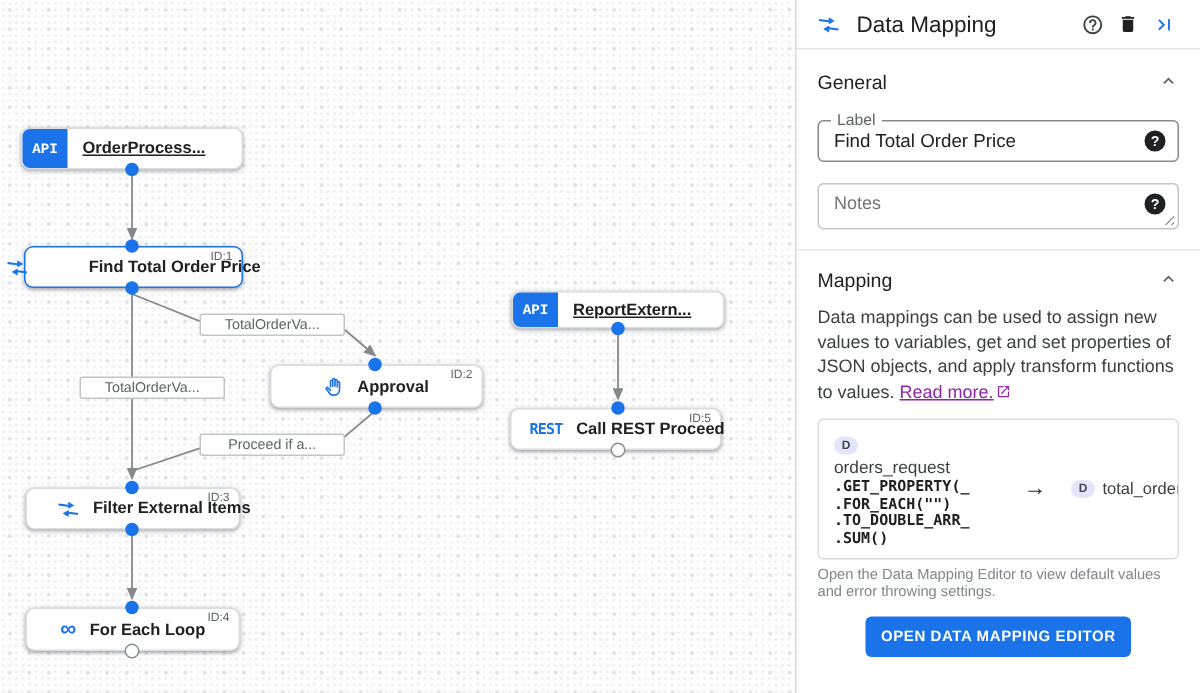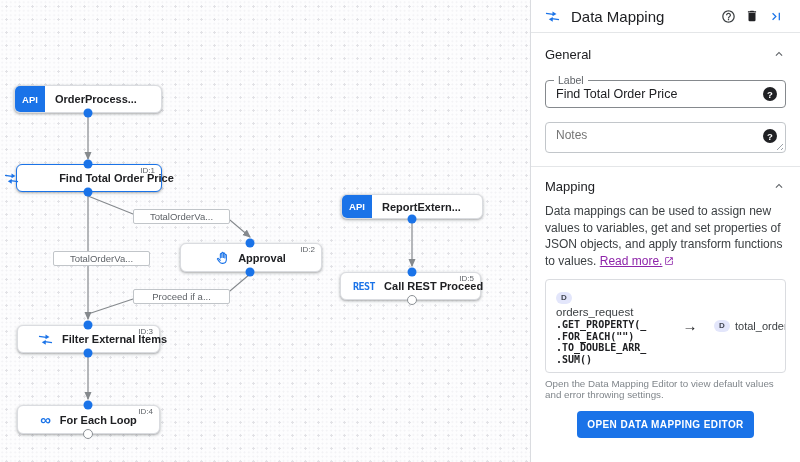--- a/index.html
+++ b/index.html
@@ -20,28 +20,28 @@
   .node {
     position:absolute; background:#fff; border:1px solid #dadce0; border-radius:6px;
     box-shadow:0 1px 2px rgba(60,64,67,.3), 0 1px 3px 1px rgba(60,64,67,.12);
     display:flex; align-items:center; font-size:11px; font-weight:bold; color:#202124;
   }
   .node.selected { border:1.5px solid #1a73e8; }
   .node .nid { position:absolute; top:1px; right:6px; font-size:8px; font-weight:normal; color:#5f6368; }
   .node .api-badge {
     align-self:stretch; width:30px; background:#1a73e8; border-radius:5px 0 0 5px;
     display:flex; align-items:center; justify-content:center;
-    color:#fff; font-family:Liberation Sans, sans-serif; font-size:9.5px; font-weight:bold;
+    color:#fff; font-family:Liberation Mono, monospace; font-size:9.5px; font-weight:bold;
   }
   .node .rest-label {
     color:#1a73e8; font-family:"DejaVu Sans Mono", monospace; font-size:10px; font-weight:bold;
     margin:0 9px 0 12px; letter-spacing:-0.5px;
   }
   .node .ntitle { white-space:nowrap; }
-  .node.api-node .ntitle { margin-left:10px; }
+  .node.api-node .ntitle { margin-left:10px;text-decoration:underline; }
   .node.icon-node { justify-content:center; gap:9px; padding:0 8px; }
   .loop-glyph { color:#1a73e8; font-size:15px; font-weight:bold; line-height:10px; }
 
   .edge-label {
     position:absolute; background:#fff; border:1px solid #c1c5c9; border-radius:2px;
     font-size:9.5px; color:#5f6368; display:flex; align-items:center; justify-content:center;
     white-space:nowrap;
   }
   .dot { position:absolute; width:9px; height:9px; border-radius:50%; background:#1a73e8; transform:translate(-50%,-50%); }
   .dot.hollow { background:#fff; border:1.5px solid #8b9095; width:10px; height:10px; }

